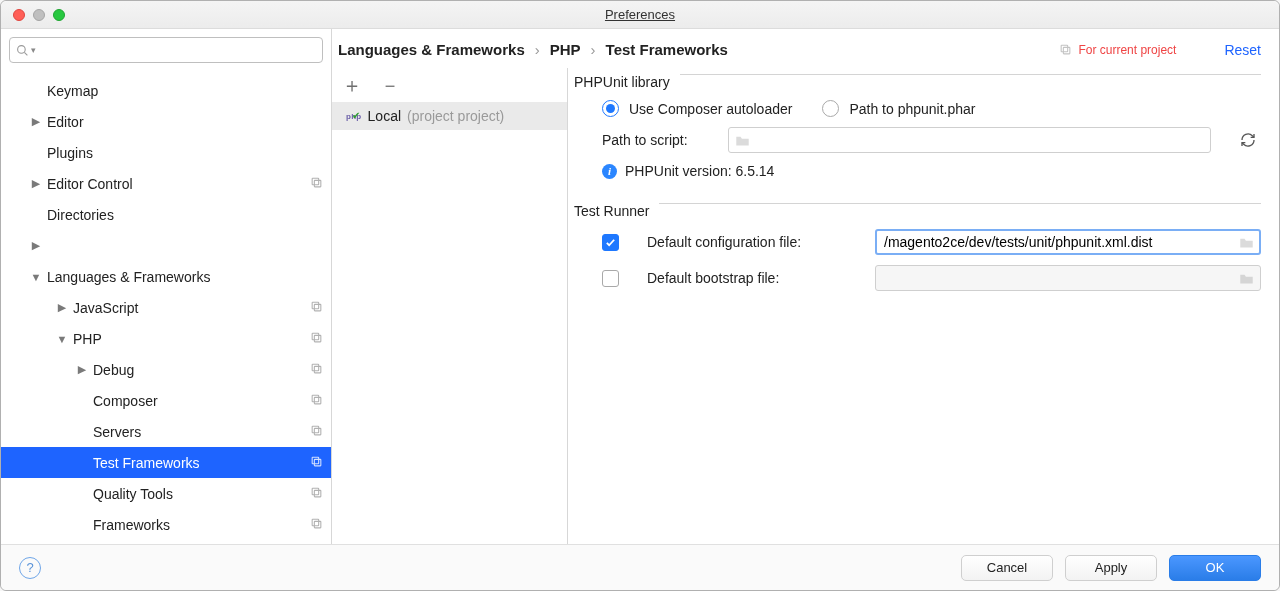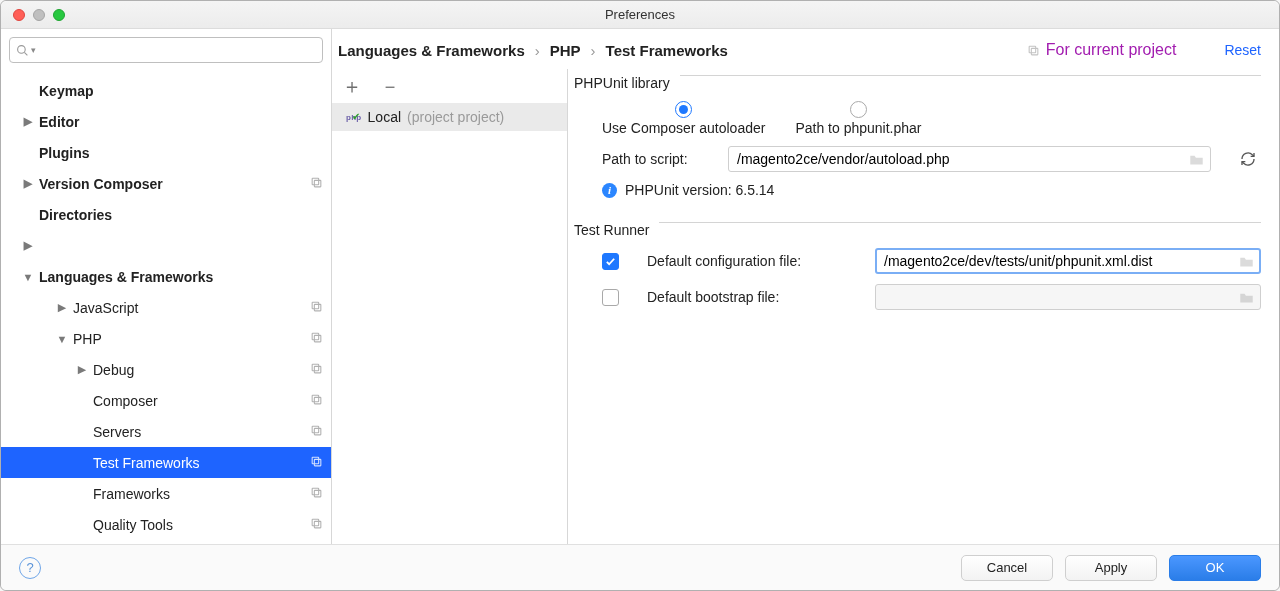--- a/index.html
+++ b/index.html
@@ -6,34 +6,34 @@
   body { margin:0; width:1280px; height:591px; background:#f6f6f6; color:#222; font-size:14px; overflow:hidden; }
   .window { width:1280px; height:591px; border:1px solid #b0b0b0; border-radius:6px; display:flex; flex-direction:column; background:#fff; }
 
   
   .titlebar { height:28px; background:linear-gradient(#f4f4f4,#ececec); border-bottom:1px solid #dcdcdc; display:flex; align-items:center; position:relative; border-radius:6px 6px 0 0;}
   .traffic { display:flex; gap:8px; padding-left:12px; }
   .tl { width:12px; height:12px; border-radius:50%; }
   .tl.red{background:#ff5f57;border:1px solid #e04640;}
   .tl.yellow{background:#bfbfbf;border:1px solid #a5a5a5;}
   .tl.green{background:#28c840;border:1px solid #1fa532;}
-  .title { position:absolute; left:0; right:0; text-align:center; font-size:13px; color:#333;}
+  .title { position:absolute; left:0; right:0; text-align:center; font-size:13px; color:#333;text-decoration:underline;}
 
   .body { flex:1; display:flex; min-height:0;}
 
   
   .sidebar { width:330px; display:flex; flex-direction:column; background:#fff;}
   .search-wrap { padding:8px 8px 8px 8px;}
   .search { display:flex; align-items:center; height:26px; border:1px solid #bfbfbf; border-radius:4px; padding:0 6px; gap:4px; background:#fff;}
   .search svg{opacity:.6}
   .dropdown-caret{font-size:9px;color:#888;margin-left:-2px;}
   .search input{flex:1;border:none;outline:none;font-size:13px;background:transparent;}
   .tree { flex:1; overflow:auto; font-size:14px; padding-top:4px;}
   .node { display:flex; align-items:center; height:31px; padding-right:8px; cursor:default;}
-  .node.lvl0{padding-left:20px;font-weight:700;}
+  .node.lvl0{padding-left:28px;font-weight:400;}
   .node.lvl1{padding-left:54px;}
   .node.lvl2{padding-left:74px;}
   .node .arrow{width:14px;display:inline-flex;justify-content:center;color:#7a7a7a;font-size:11px;margin-right:4px;}
   .node .label{flex:1;white-space:nowrap;}
   .node .copy{opacity:.35;}
   .node.selected{background:#1e64ff;color:#fff;}
   .node.selected .arrow,.node.selected .copy{color:#fff;opacity:.8;}
 
   
   .vsep{width:1px;background:#d7d7d7;}
@@ -45,36 +45,36 @@
   .midlist { flex:1;}
   .mid-item { height:28px; display:flex; align-items:center; padding-left:14px; gap:6px; background:#eaeaea; font-size:14px;}
   .php-badge{display:inline-flex;align-items:flex-end;position:relative;}
   .php-badge .tick{position:absolute;top:-2px;left:6px;color:#2e9e2e;font-size:10px;}
   .php-badge .php{font-size:8px;font-weight:700;color:#6b5fa8;letter-spacing:.3px;}
   .mid-item .itemlabel{}
   .mid-item .sub{color:#9a9a9a;}
   .header { display:flex; align-items:center; padding:12px 18px 10px 6px; gap:8px;}
   .crumbs { display:flex; align-items:center; gap:10px; font-size:15px; font-weight:700; flex:1;}
   .crumbs .sep{color:#999; font-weight:400;}
-  .project-badge{display:flex;align-items:center;gap:6px;color:#a21caf;font-size:16px;}
+  .project-badge{display:flex;align-items:center;gap:6px;color:#ef4444;font-size:12px;}
   .project-badge svg{opacity:.5;}
   .reset{color:#1e64ff;font-size:14px;cursor:default;}
 
   .inner { display:flex; flex:1; min-height:0; }
 
   .form { flex:1; padding:4px 18px 0 6px; }
 
   .group {}
   .group-title-row{display:flex;align-items:flex-start;margin:2px 0 8px 0;}
   .group-title{font-size:14px;color:#222;white-space:nowrap;}
   .group-line{flex:1;height:1px;background:#d4d4d4;margin-left:10px;}
 
   .row{display:flex;align-items:center;margin:10px 0;}
   .radio-row{gap:30px;padding-left:28px;}
-  .radio{display:flex;align-items:center;gap:2px;cursor:default;flex-direction:column;}
+  .radio{display:flex;align-items:center;gap:10px;cursor:default;}
   .radio .circ{width:17px;height:17px;border:1px solid #a9a9a9;border-radius:50%;display:flex;align-items:center;justify-content:center;}
   .radio.checked .circ{border-color:#1e78ff;}
   .radio.checked .dot{width:9px;height:9px;background:#1e78ff;border-radius:50%;}
 
   .path-row{padding-left:28px;gap:16px;}
   .path-row label{min-width:110px;}
   .path-input{flex:1;display:flex;align-items:center;height:26px;border:1px solid #cfcfcf;border-radius:3px;background:#fff;padding:0 6px;gap:6px;}
   .path-input.focus{border:2px solid #7aaef5;padding:0 5px;}
   .path-input input{flex:1;border:none;outline:none;font-size:14px;background:transparent;}
   .path-input input:disabled{background:transparent;color:#888;}
@@ -134,21 +134,21 @@
           <div class="node lvl0">
             <span class="arrow">▶</span>
             <span class="label">Editor</span>
           </div>
           <div class="node lvl0">
             <span class="arrow"></span>
             <span class="label">Plugins</span>
           </div>
           <div class="node lvl0">
             <span class="arrow">▶</span>
-            <span class="label">Version Composer</span>
+            <span class="label">Editor Control</span>
             <span><svg class="copy" width="13" height="13" viewBox="0 0 24 24" fill="none" stroke="currentColor" stroke-width="2">
                 <rect x="8" y="8" width="12" height="12" rx="1"></rect>
                 <rect x="4" y="4" width="12" height="12" rx="1"></rect>
               </svg></span>
           </div>
           <div class="node lvl0">
             <span class="arrow"></span>
             <span class="label">Directories</span>
           </div>
           <div class="node lvl0">
@@ -201,29 +201,29 @@
           <div class="node lvl2 selected">
             <span class="arrow"></span>
             <span class="label">Test Frameworks</span>
             <span><svg class="copy" width="13" height="13" viewBox="0 0 24 24" fill="none" stroke="currentColor" stroke-width="2">
                 <rect x="8" y="8" width="12" height="12" rx="1"></rect>
                 <rect x="4" y="4" width="12" height="12" rx="1"></rect>
               </svg></span>
           </div>
           <div class="node lvl2">
             <span class="arrow"></span>
+            <span class="label">Quality Tools</span>
+            <span><svg class="copy" width="13" height="13" viewBox="0 0 24 24" fill="none" stroke="currentColor" stroke-width="2">
+                <rect x="8" y="8" width="12" height="12" rx="1"></rect>
+                <rect x="4" y="4" width="12" height="12" rx="1"></rect>
+              </svg></span>
+          </div>
+          <div class="node lvl2">
+            <span class="arrow"></span>
             <span class="label">Frameworks</span>
-            <span><svg class="copy" width="13" height="13" viewBox="0 0 24 24" fill="none" stroke="currentColor" stroke-width="2">
-                <rect x="8" y="8" width="12" height="12" rx="1"></rect>
-                <rect x="4" y="4" width="12" height="12" rx="1"></rect>
-              </svg></span>
-          </div>
-          <div class="node lvl2">
-            <span class="arrow"></span>
-            <span class="label">Quality Tools</span>
             <span><svg class="copy" width="13" height="13" viewBox="0 0 24 24" fill="none" stroke="currentColor" stroke-width="2">
                 <rect x="8" y="8" width="12" height="12" rx="1"></rect>
                 <rect x="4" y="4" width="12" height="12" rx="1"></rect>
               </svg></span>
           </div>
         </div>
     </div>
 
     <div class="vsep"></div>
 
@@ -284,21 +284,20 @@
               </div>
               <div class="radio">
                 <span class="circ"></span>
                 <span>Path to phpunit.phar</span>
               </div>
             </div>
 
             <div class="row path-row">
               <label>Path to script:</label>
               <div class="path-input">
-                <input type="text" value="/magento2ce/vendor/autoload.php" style="">
                 <svg class="folder-icon" width="15" height="13" viewBox="0 0 24 20" fill="#9a9a9a">
                     <path d="M2 4h7l2 3h11v11H2z"></path>
                   </svg>
               </div>
               <div class="refresh-btn">
                 <svg width="16" height="16" viewBox="0 0 24 24" fill="none" stroke="#555" stroke-width="2">
                     <path d="M3 12a9 9 0 0 1 15.5-6.3L21 8"></path>
                     <path d="M21 3v5h-5"></path>
                     <path d="M21 12a9 9 0 0 1-15.5 6.3L3 16"></path>
                     <path d="M3 21v-5h5"></path>

